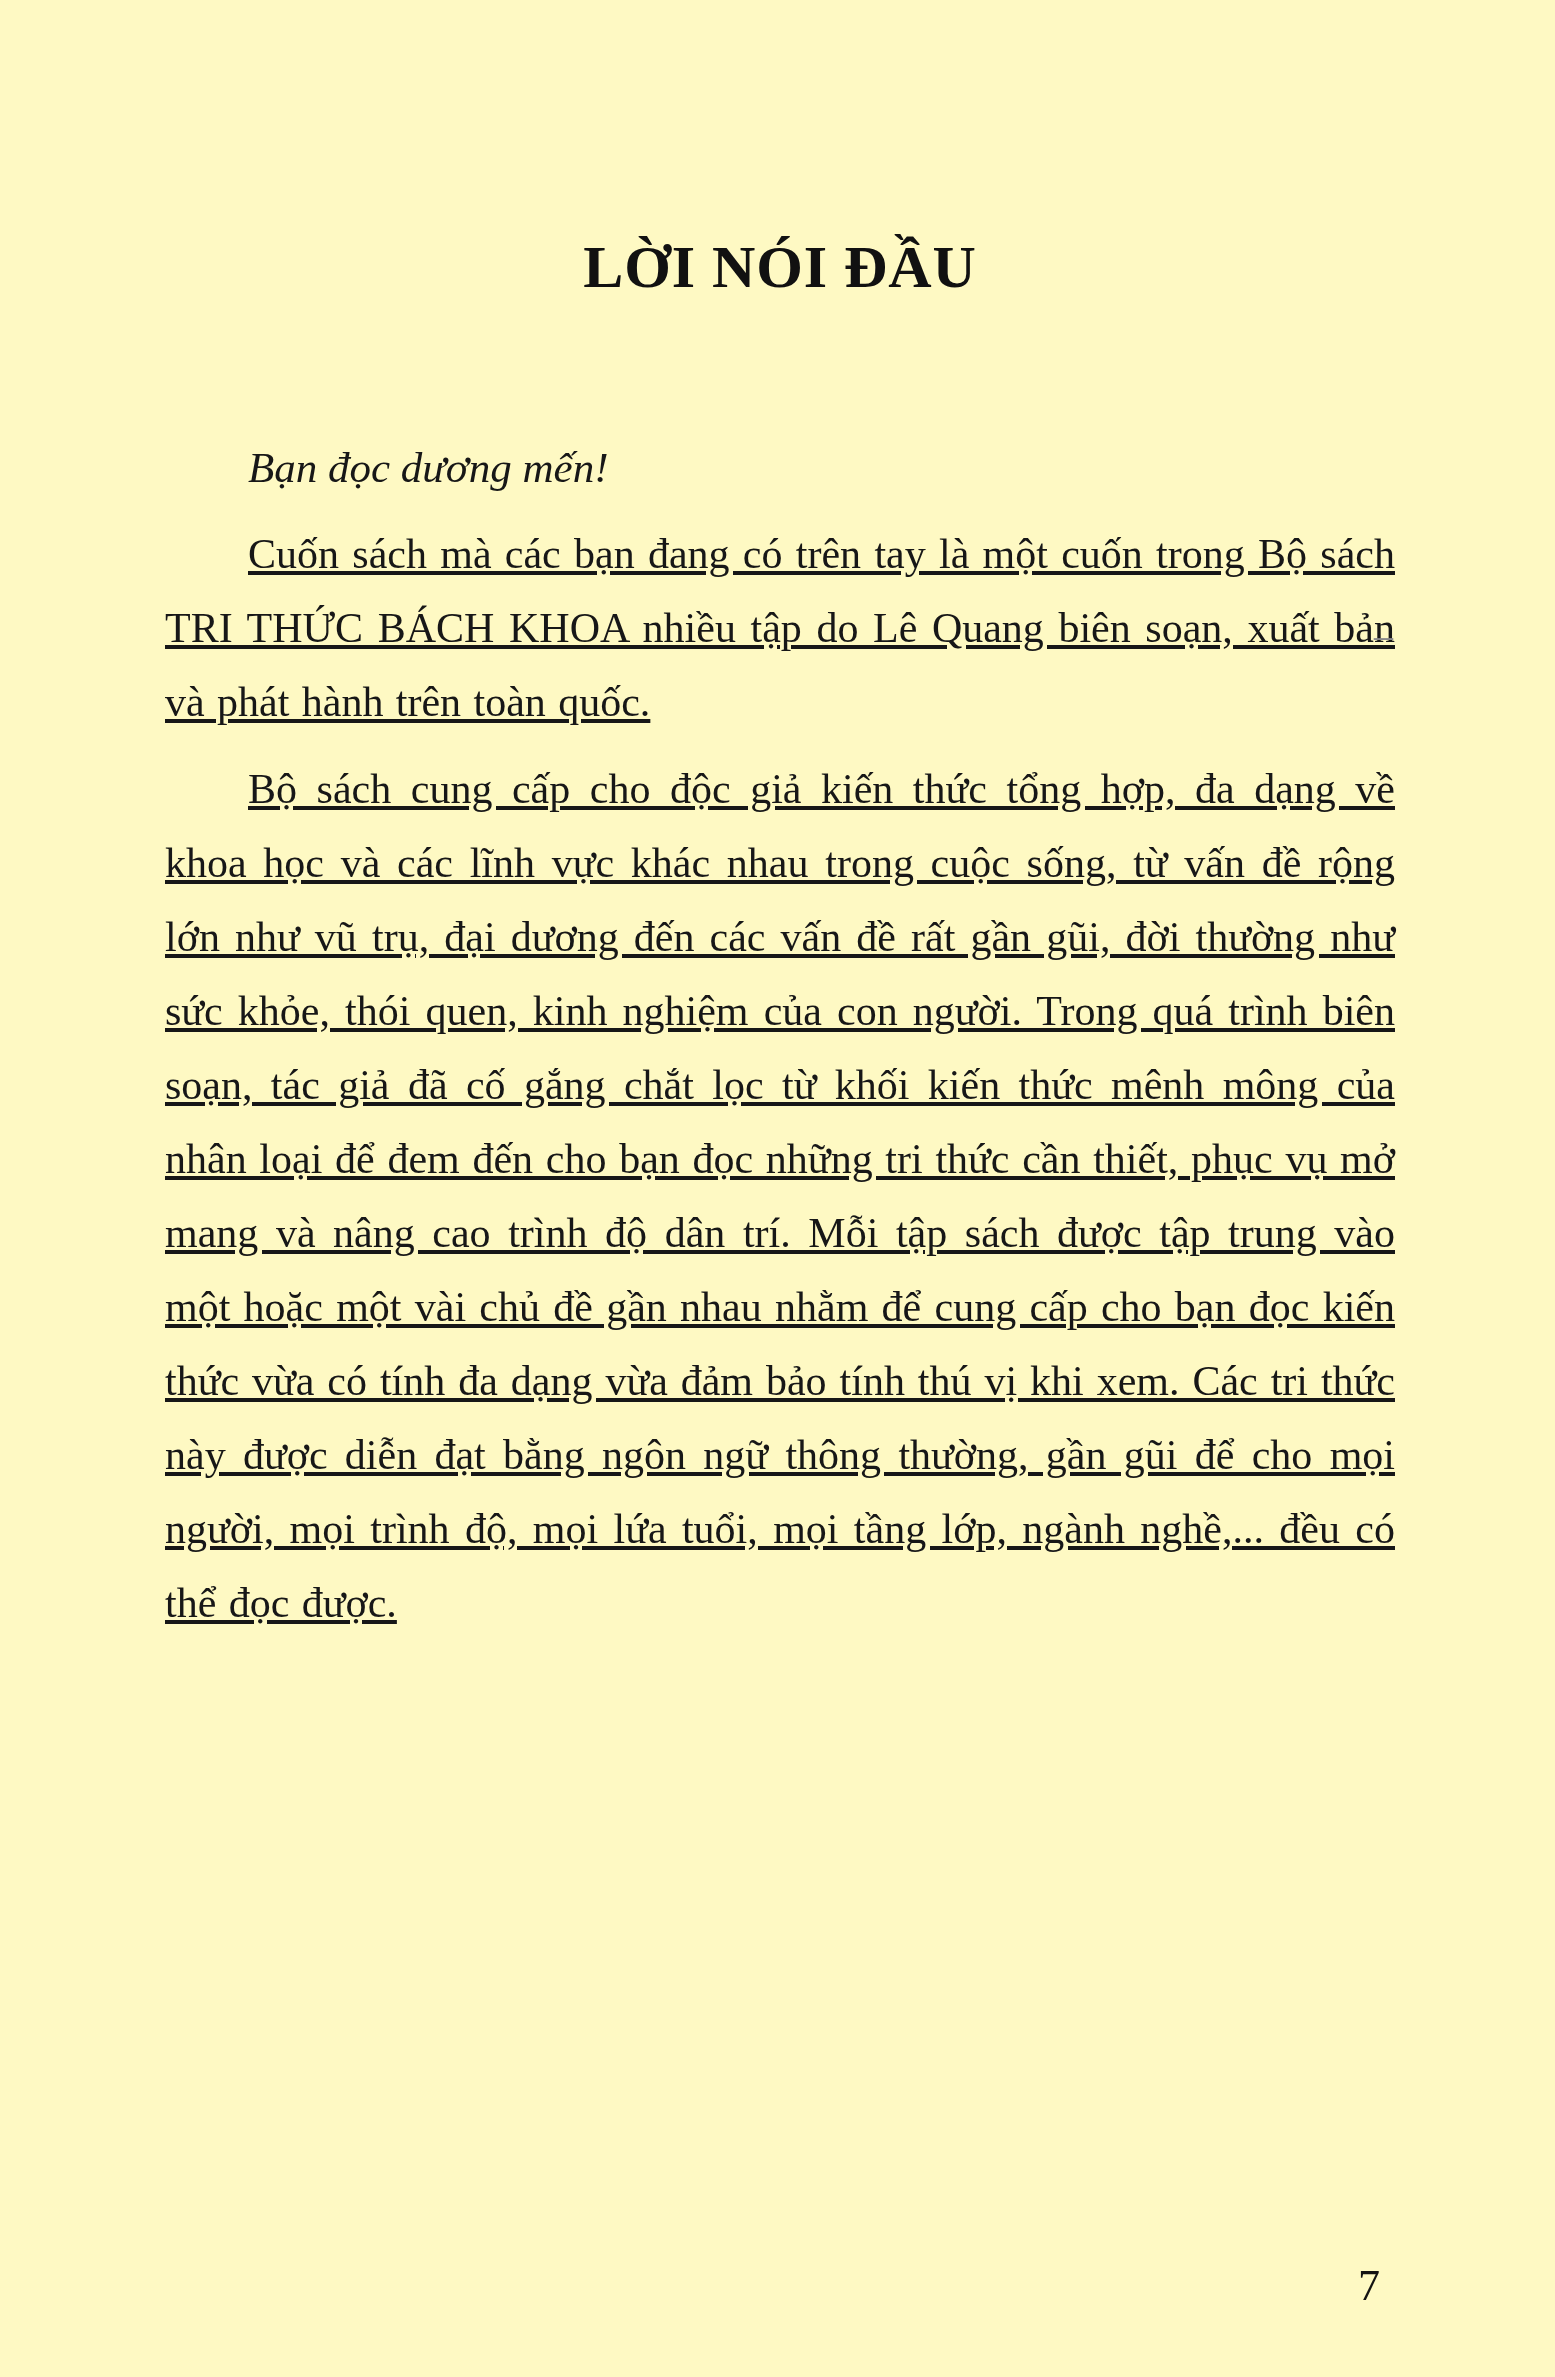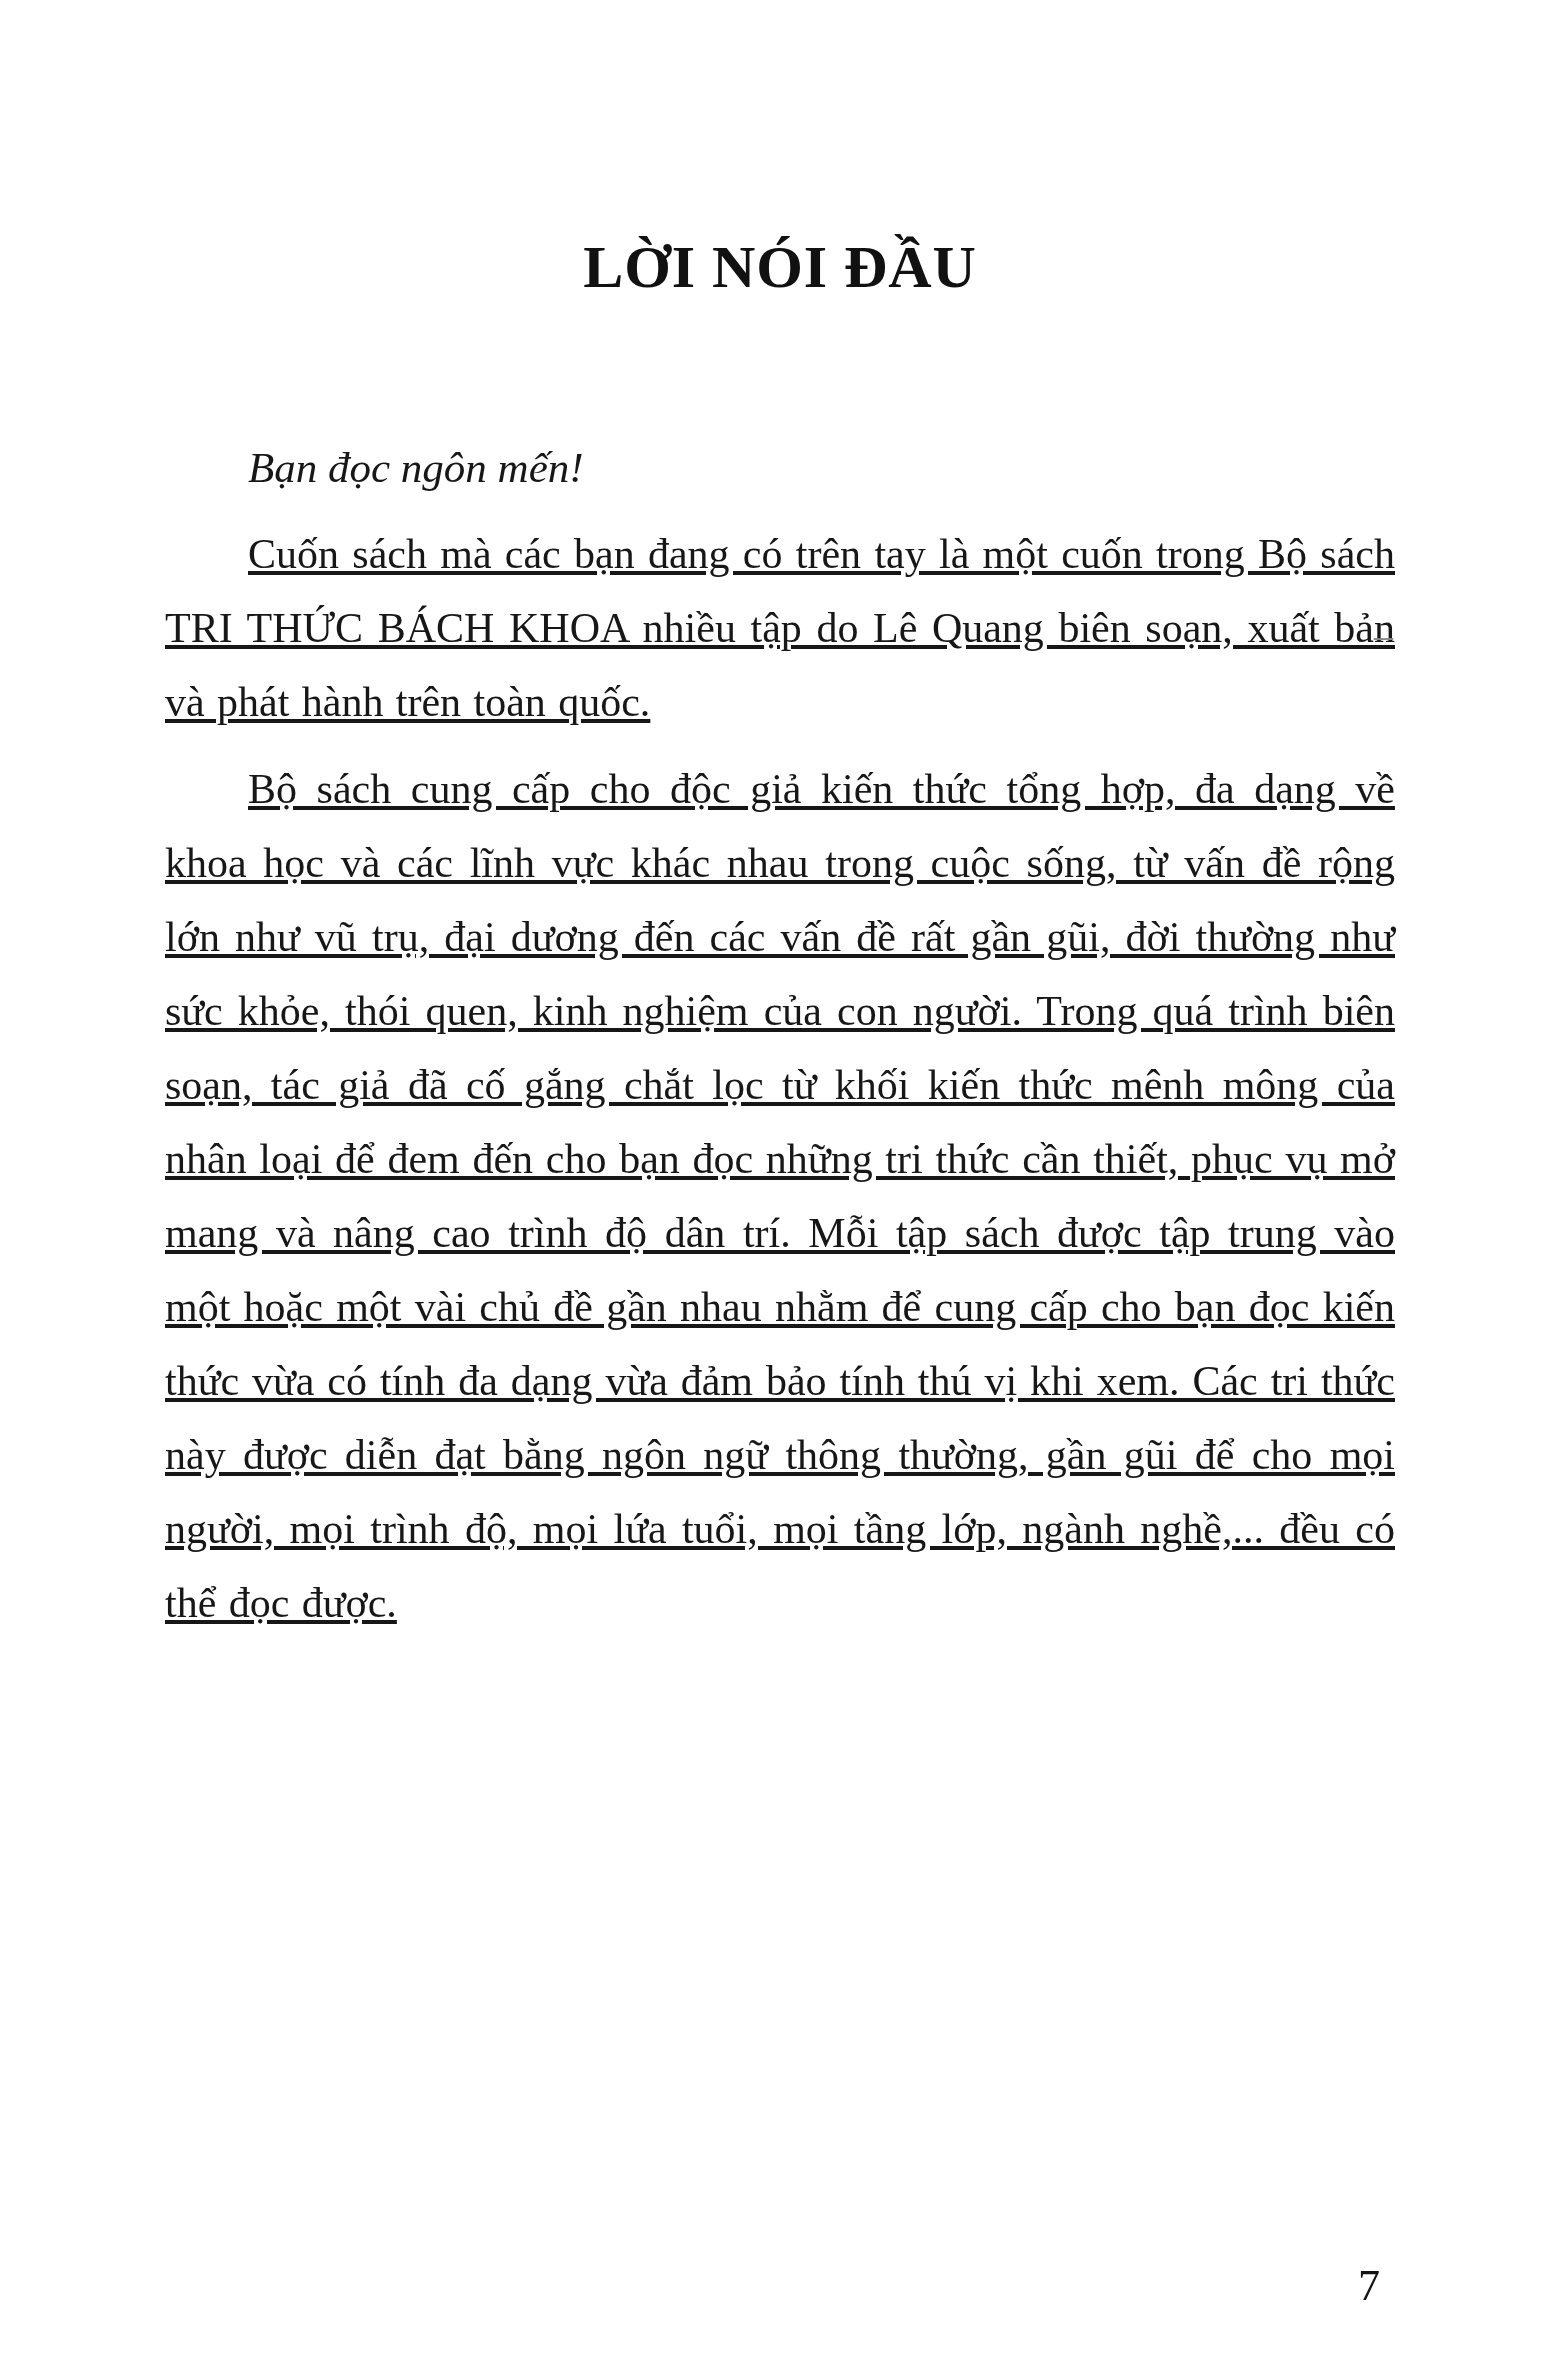--- a/index.html
+++ b/index.html
@@ -5,21 +5,21 @@
   html, body {
     margin: 0;
     padding: 0;
     background: #e8e8e8;
   }
   .page {
     position: relative;
     width: 1556px;
     height: 2377px;
     margin: 0 auto;
-    background: #ffffff;
+    background: #fef9c3;
     font-family: "Liberation Serif", "DejaVu Serif", serif;
     color: #151515;
     overflow: hidden;
     box-sizing: border-box;
   }
   .content {
     padding: 0 161px 0 165px;
     box-sizing: border-box;
   }
   .title {
@@ -68,21 +68,21 @@
     color: #131313;
   }
 </style>
 </head>
 <body>
 
 <div class="page">
   <div class="content">
     <h1 class="title">LỜI NÓI ĐẦU</h1>
 
-    <p class="greeting">Bạn đọc ngôn mến!</p>
+    <p class="greeting">Bạn đọc dương mến!</p>
 
     <p class="para">Cuốn sách mà các bạn đang có trên tay là một cuốn trong Bộ sách TRI THỨC BÁCH KHOA nhiều tập do Lê Quang biên soạn, xuất bản và phát hành trên toàn quốc.</p>
 
     <p class="para">Bộ sách cung cấp cho độc giả kiến thức tổng hợp, đa dạng về khoa học và các lĩnh vực khác nhau trong cuộc sống, từ vấn đề rộng lớn như vũ trụ, đại dương đến các vấn đề rất gần gũi, đời thường như sức khỏe, thói quen, kinh nghiệm của con người. Trong quá trình biên soạn, tác giả đã cố gắng chắt lọc từ khối kiến thức mênh mông của nhân loại để đem đến cho bạn đọc những tri thức cần thiết, phục vụ mở mang và nâng cao trình độ dân trí. Mỗi tập sách được tập trung vào một hoặc một vài chủ đề gần nhau nhằm để cung cấp cho bạn đọc kiến thức vừa có tính đa dạng vừa đảm bảo tính thú vị khi xem. Các tri thức này được diễn đạt bằng ngôn ngữ thông thường, gần gũi để cho mọi người, mọi trình độ, mọi lứa tuổi, mọi tầng lớp, ngành nghề,... đều có thể đọc được.</p>
   </div>
 
   <span class="stray-mark">–</span>
 
   <div class="page-number">7</div>
 </div>

